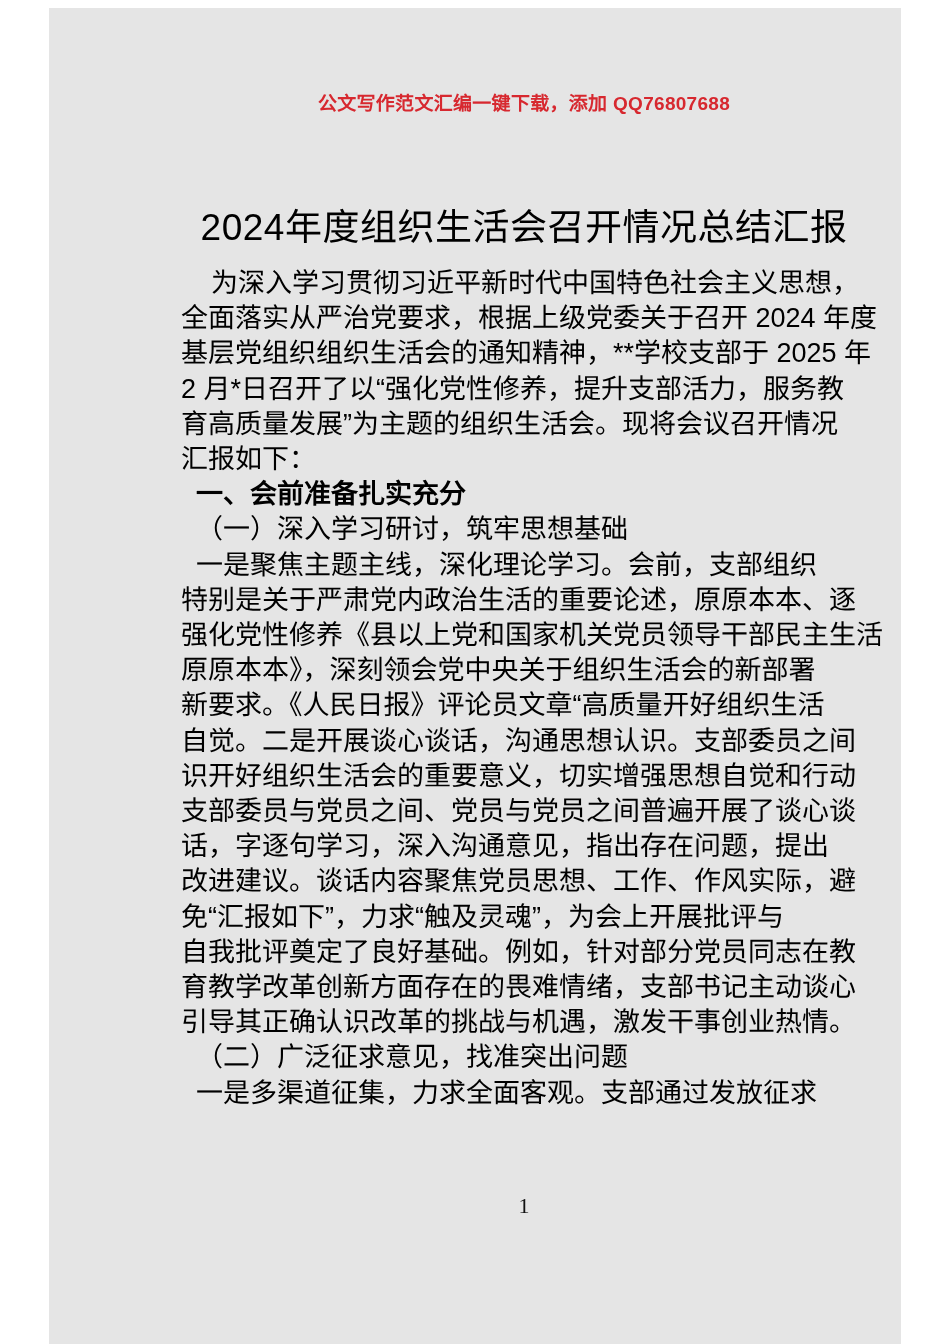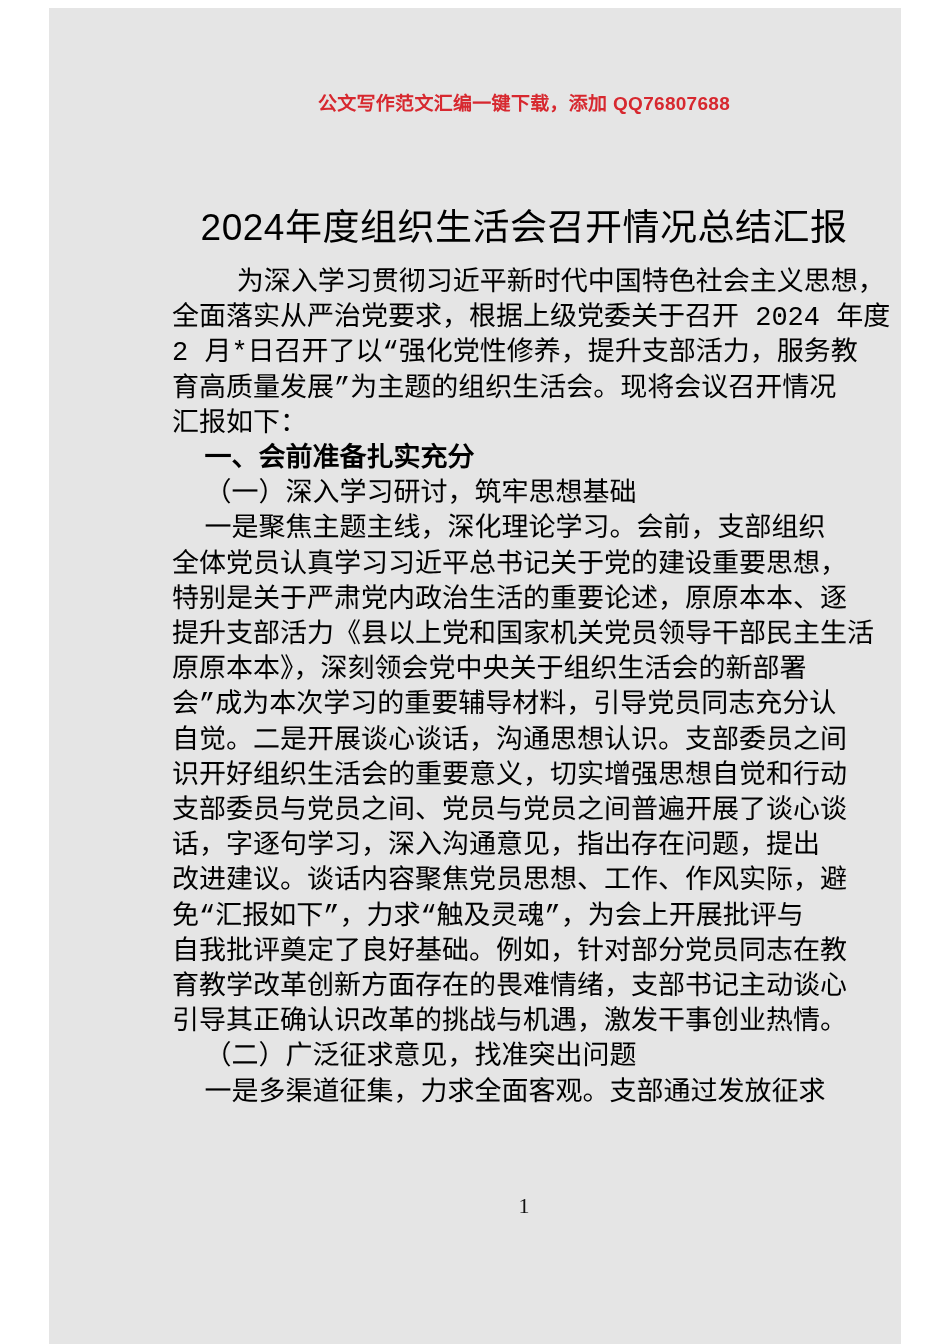--- a/index.html
+++ b/index.html
@@ -45,23 +45,22 @@
     font-weight: 400;
     letter-spacing: 0.5px;
     line-height: 1.25;
     white-space: nowrap;
   }
 
   
   .body-block {
     position: absolute;
     top: 258px;
-    left: 123px;
+    left: 132px;
     width: 690px;
-    font-family: Liberation Mono, monospace;
   }
 
   .line {
     font-size: 27px;
     line-height: 35.2px;
     letter-spacing: 0px;
     white-space: pre;
     font-weight: 400;
   }
   .line.bold {
@@ -88,31 +87,31 @@
 <div class="page">
 
   <div class="watermark" style="color: rgb(215, 40, 47);">公文写作范文汇编一键下载，添加 QQ76807688</div>
 
   <h1 class="doc-title">2024年度组织生活会召开情况总结汇报</h1>
 
   <div class="body-block">
 
   <div class="line">    为深入学习贯彻习近平新时代中国特色社会主义思想，</div>
       <div class="line">全面落实从严治党要求，根据上级党委关于召开 2024 年度</div>
+      <div class="line">基层党组织组织生活会的通知精神，**学校支部于 2025 年</div>
       <div class="line">2 月*日召开了以“强化党性修养，提升支部活力，服务教</div>
       <div class="line">育高质量发展”为主题的组织生活会。现将会议召开情况</div>
       <div class="line">汇报如下：</div>
       <div class="line bold">  一、会前准备扎实充分</div>
       <div class="line">  （一）深入学习研讨，筑牢思想基础</div>
       <div class="line">  一是聚焦主题主线，深化理论学习。会前，支部组织</div>
-      <div class="line">全体党员认真学习习近平总书记关于党的建设重要思想，</div>
       <div class="line">特别是关于严肃党内政治生活的重要论述，原原本本、逐</div>
-      <div class="line">提升支部活力《县以上党和国家机关党员领导干部民主生活</div>
+      <div class="line">强化党性修养《县以上党和国家机关党员领导干部民主生活</div>
       <div class="line">原原本本》，深刻领会党中央关于组织生活会的新部署</div>
-      <div class="line">会”成为本次学习的重要辅导材料，引导党员同志充分认</div>
+      <div class="line">新要求。《人民日报》评论员文章“高质量开好组织生活</div>
       <div class="line">自觉。二是开展谈心谈话，沟通思想认识。支部委员之间</div>
       <div class="line">识开好组织生活会的重要意义，切实增强思想自觉和行动</div>
       <div class="line">支部委员与党员之间、党员与党员之间普遍开展了谈心谈</div>
       <div class="line">话，字逐句学习，深入沟通意见，指出存在问题，提出</div>
       <div class="line">改进建议。谈话内容聚焦党员思想、工作、作风实际，避</div>
       <div class="line">免“汇报如下”，力求“触及灵魂”，为会上开展批评与</div>
       <div class="line">自我批评奠定了良好基础。例如，针对部分党员同志在教</div>
       <div class="line">育教学改革创新方面存在的畏难情绪，支部书记主动谈心</div>
       <div class="line">引导其正确认识改革的挑战与机遇，激发干事创业热情。</div>
       <div class="line">  （二）广泛征求意见，找准突出问题</div>

